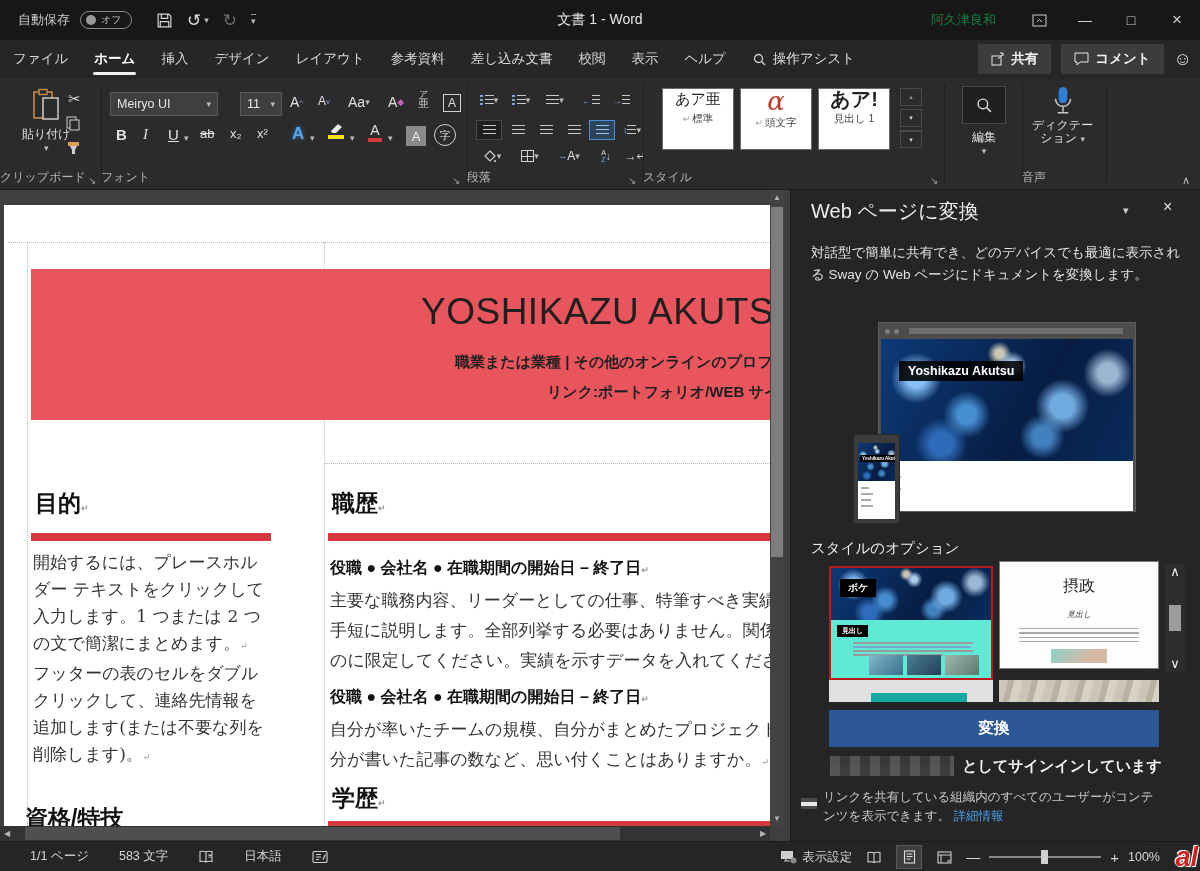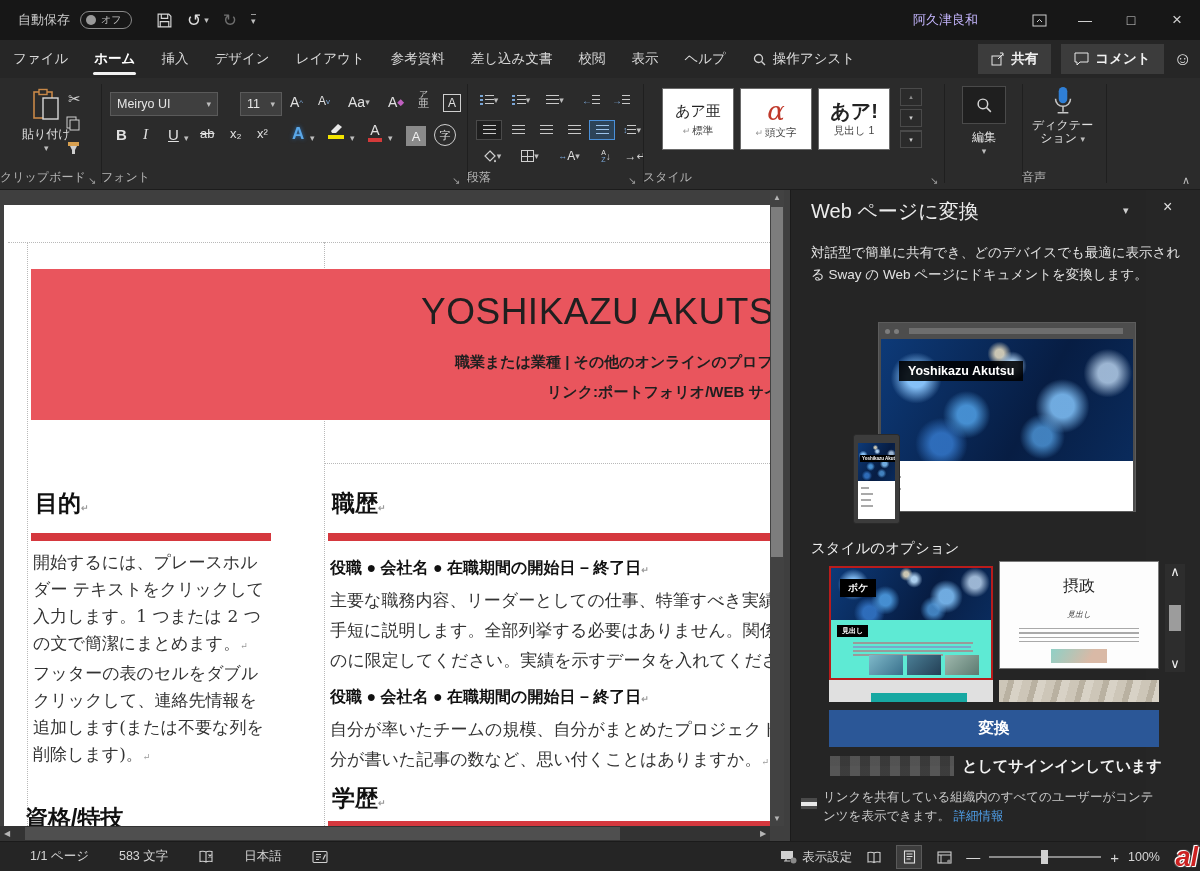--- a/index.html
+++ b/index.html
@@ -10,21 +10,21 @@
 #titlebar{position:absolute;left:0;top:0;width:1200px;height:40px;background:#171717;display:flex;align-items:center}
 #titlebar .t{font-size:13px;color:#c8c8c8}
 .pill{width:52px;height:18px;border:1px solid #8a8a8a;border-radius:9px;display:flex;align-items:center;gap:5px;padding:0 5px;margin-left:10px}
 .pill .knob{width:10px;height:10px;border-radius:50%;background:#9a9a9a}
 .pill .txt{font-size:10px;color:#bdbdbd}
 .qat{display:flex;align-items:center;gap:14px;margin-left:24px}
 .qicon{color:#d6d6d6}
 .caret{font-size:9px;color:#bdbdbd}
 #doc-title{position:absolute;left:0;right:0;text-align:center;font-size:14px;color:#e8e8e8;pointer-events:none}
 #tb-right{position:absolute;right:0;top:0;height:40px;display:flex;align-items:center}
-#user-name{font-size:13px;color:#c4b5fd;margin-right:38px}
+#user-name{font-size:13px;color:#15803d;margin-right:20px}
 .winbtn{width:46px;height:40px;display:flex;align-items:center;justify-content:center;color:#cfcfcf;font-size:14px}
 
 #tabrow{position:absolute;left:0;top:40px;width:1200px;height:38px;background:#262626;display:flex;align-items:center}
 .tab{font-size:13.5px;color:#d9d9d9;padding:0 13px;height:38px;display:flex;align-items:center;position:relative;white-space:nowrap}
 .tab.active{font-weight:bold;color:#fff}
 .tab.active::after{content:"";position:absolute;left:12px;right:12px;bottom:3px;height:3px;background:#f2f2f2;border-radius:2px}
 #assist{display:flex;align-items:center;gap:7px;margin-left:14px;font-size:13.5px;color:#e0e0e0}
 #tabrow-right{position:absolute;right:8px;top:44px;display:flex;align-items:center;gap:10px}
 .trbtn{background:#3c3c3c;height:30px;display:flex;align-items:center;gap:6px;padding:0 13px;font-size:13.5px;font-weight:bold;color:#f0f0f0}
 
@@ -33,21 +33,21 @@
 .glabel{position:absolute;bottom:3px;font-size:12px;color:#b5b5b5;text-align:left}
 .launcher{position:absolute;bottom:3px;font-size:10px;color:#9a9a9a}
 .bigbtn{position:absolute;display:flex;flex-direction:column;align-items:center;font-size:12px;color:#e0e0e0}
 .combo{position:absolute;height:24px;background:#3f3f3f;border:1px solid #5a5a5a;display:flex;align-items:center;font-size:12.5px;color:#e6e6e6;padding:0 6px;justify-content:space-between}
 .fbtn{position:absolute;display:flex;align-items:center;justify-content:center;color:#e0e0e0;font-size:14px}
 .pl-lines{width:13px;height:11px;background:repeating-linear-gradient(to bottom,#c9c9c9 0 1.4px,transparent 1.4px 4px)}
 .pl-dots{width:3px;height:11px;margin-right:2px;background:repeating-linear-gradient(to bottom,#7ba7d7 0 2px,transparent 2px 4px)}
 .pbox{position:absolute;display:flex;align-items:center;justify-content:center;width:26px;height:20px}
 .pbox.pressed{background:#1f1f1f;border:1px solid #4a4a4a}
 .pbox.bluebox{background:#2c4358;border:1px solid #4a90d9}
-.stylecard{position:absolute;width:72px;height:62px;background:#fff;border:1px solid #6a6a6a;display:flex;flex-direction:column;align-items:center;justify-content:center;color:#222}
+.stylecard{position:absolute;width:72px;height:62px;background:#fff;border:1px solid #6a6a6a;display:flex;flex-direction:column;align-items:center;color:#222}
 .stylecard .prev{font-size:15px;line-height:20px}
 .stylecard .nm{font-size:10.5px;color:#444;margin-top:3px;display:flex;gap:2px;align-items:center}
 .pm{color:#9a9a9a;font-size:9px}
 
 #workspace{position:absolute;left:0;top:190px;width:1200px;height:651px}
 #docarea{position:absolute;left:0;top:0;width:790px;height:651px;background:#3f3f3f;overflow:hidden}
 #page{position:absolute;left:4px;top:15px;width:766px;height:621px;background:#fff;overflow:hidden}
 .dot-h{position:absolute;border-top:1px dotted #b9b9b9}
 .dot-v{position:absolute;border-left:1px dotted #b9b9b9}
 #banner{position:absolute;left:27px;top:64px;width:739px;height:151px;background:#e9555d;overflow:hidden}
@@ -136,20 +136,21 @@
           <path d="M2 2h10l2 2v10H2z M5 2v4h6V2 M4 9h8v5H4z" fill="none" stroke="#d6d6d6" stroke-width="1.1"></path>
         </svg>
     </span>
     <span style="display:flex;align-items:center;gap:3px">
       <span style="font-size:17px;color:#e0e0e0">↺</span>
       <span class="caret">▾</span>
     </span>
     <span style="font-size:17px;color:#6f6f6f">↻</span>
     <span class="caret" style="border-top:1px solid #9a9a9a;padding-top:1px">▾</span>
   </div>
+  <span id="doc-title">文書 1  -  Word</span>
   <div id="tb-right">
     <span id="user-name">阿久津良和</span>
     <span class="winbtn">
       <svg width="15" height="13" viewBox="0 0 15 13">
           <rect x="1" y="1" width="13" height="11" fill="none" stroke="#cfcfcf"></rect>
           <path d="M5 8l2.5-2.5L10 8" fill="none" stroke="#cfcfcf"></path>
         </svg>
     </span>
     <span class="winbtn">—</span>
     <span class="winbtn">□</span>

